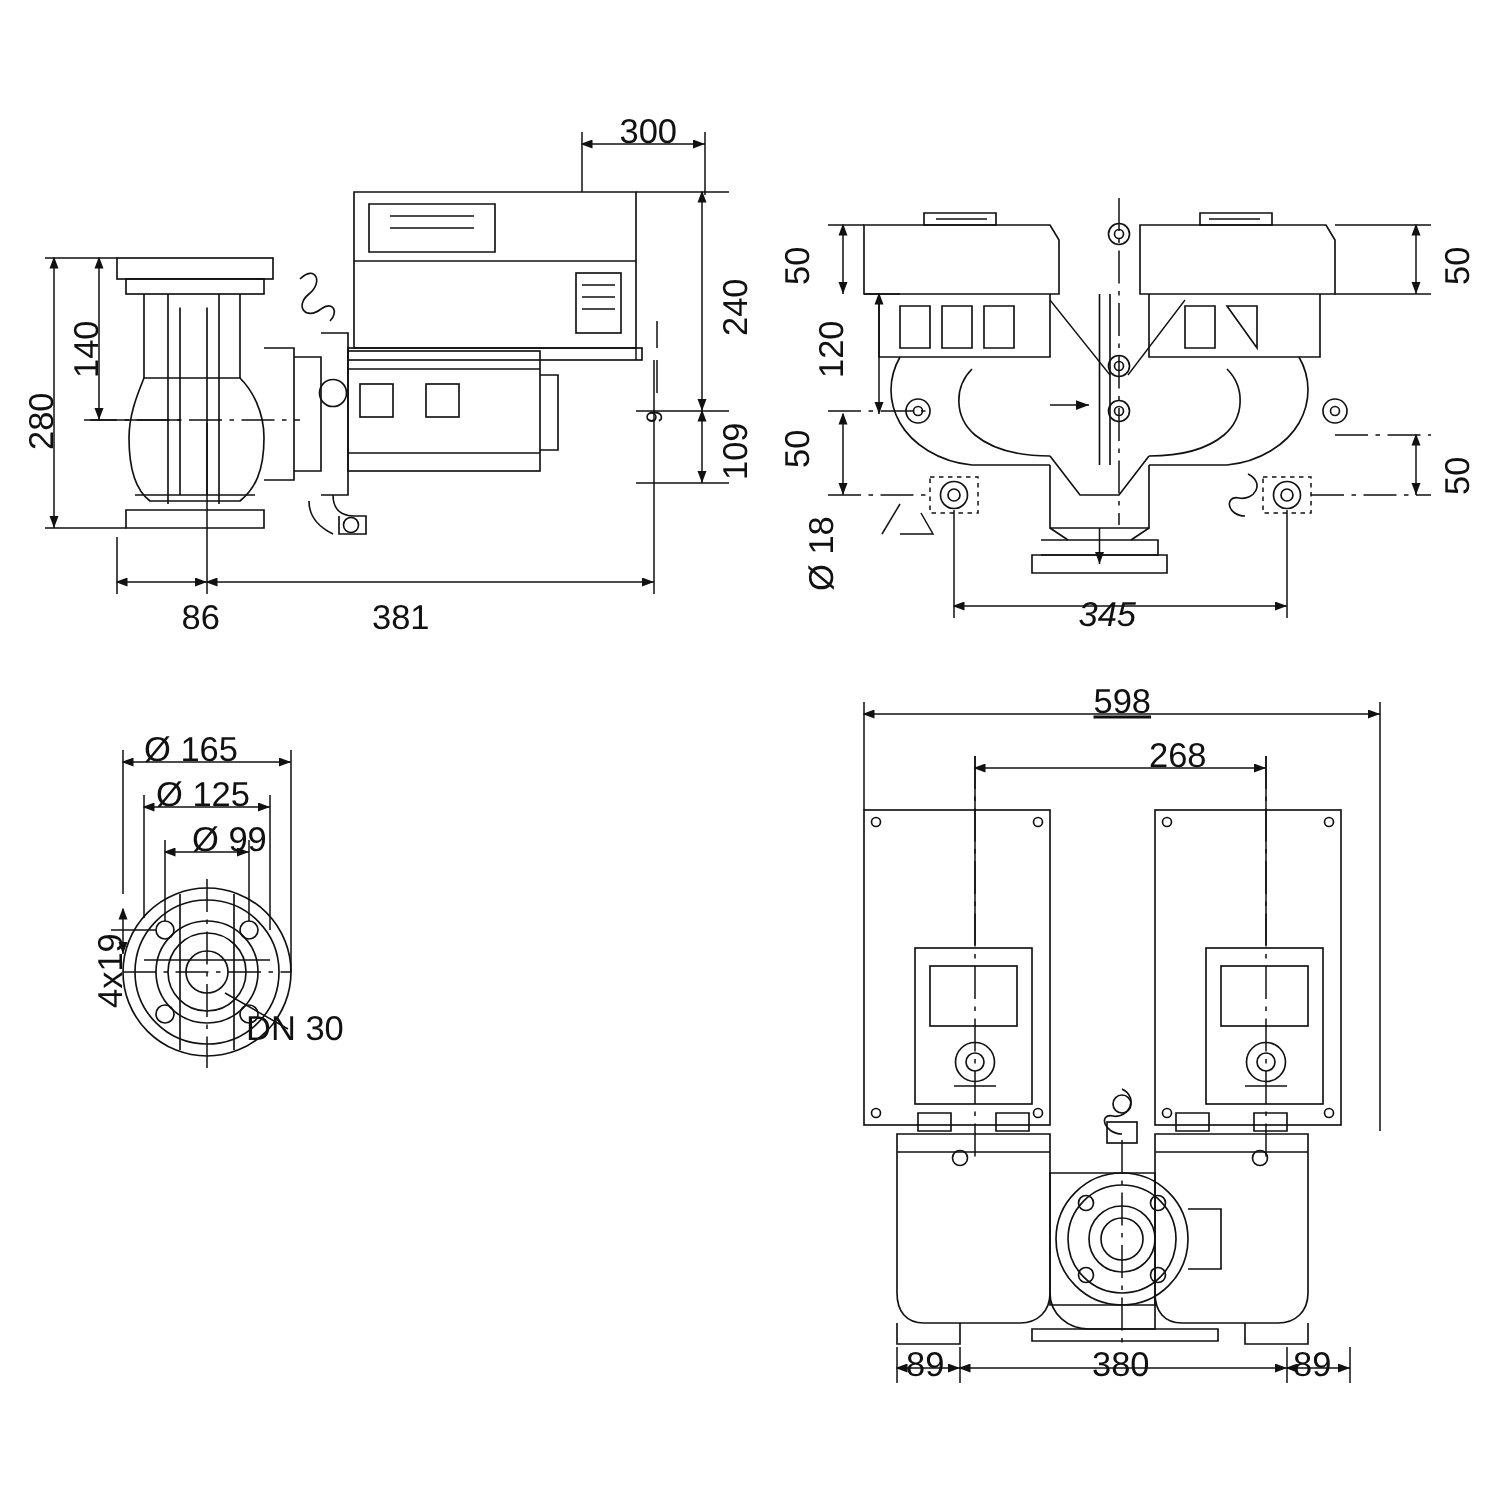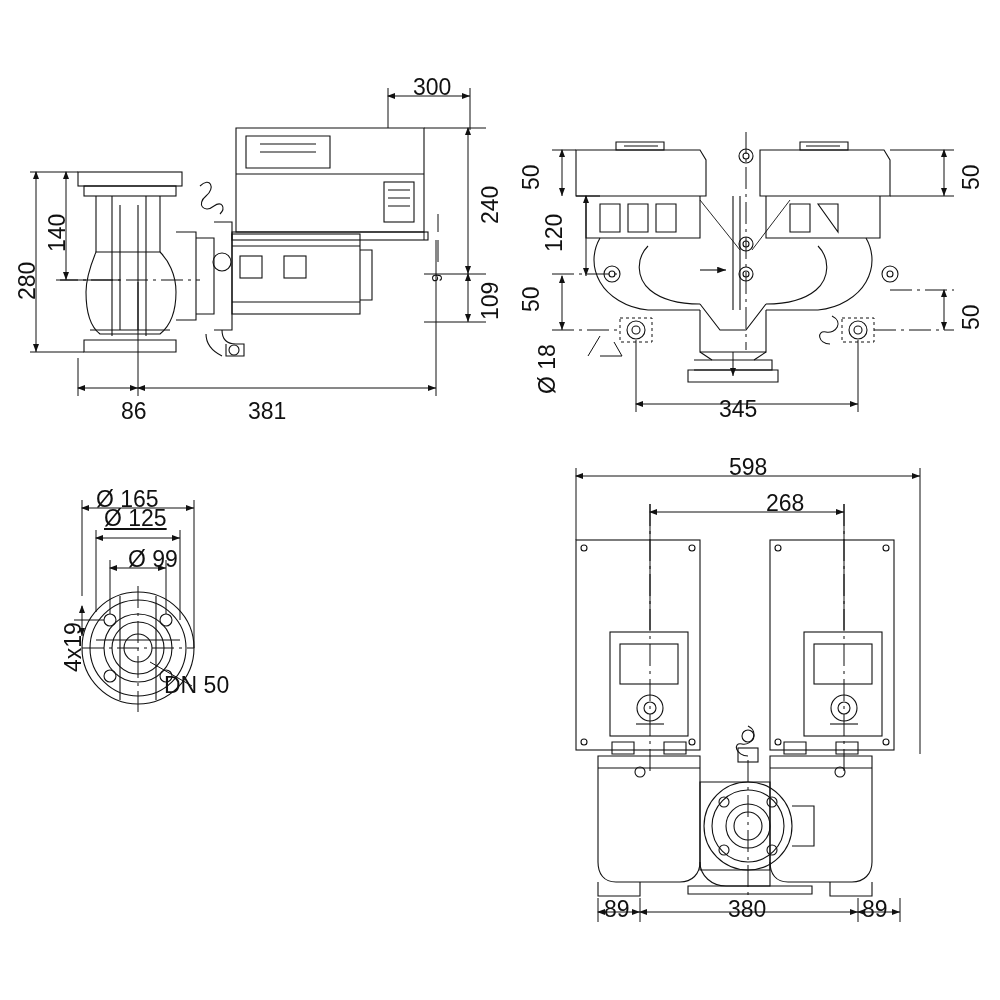--- a/index.html
+++ b/index.html
@@ -317,29 +317,29 @@
 </div>
 <div class="lbl" style="left:958px;top:190px;">
   <span class="rot90" style="display:inline-block;">50</span>
 </div>
 <div class="lbl" style="left:958px;top:330px;">
   <span class="rot90" style="display:inline-block;">50</span>
 </div>
 <div class="lbl" style="left:534px;top:394px;">
   <span class="rot90" style="display:inline-block;">Ø 18</span>
 </div>
-<div class="lbl" style="left:719px;top:396px;">345</div>
+<div class="lbl" style="left:719px;top:396px;font-style:italic;">345</div>
 
 <div class="lbl" style="left:96px;top:486px;">Ø 165</div>
-<div class="lbl" style="left:104px;top:505px;text-decoration:underline;">Ø 125</div>
+<div class="lbl" style="left:104px;top:516px;">Ø 125</div>
 <div class="lbl" style="left:128px;top:546px;">Ø 99</div>
 <div class="lbl" style="left:60px;top:672px;">
   <span class="rot90" style="display:inline-block;">4x19</span>
 </div>
-<div class="lbl" style="left:164px;top:672px;">DN 50</div>
-
-<div class="lbl" style="left:729px;top:454px;">598</div>
+<div class="lbl" style="left:164px;top:672px;">DN 30</div>
+
+<div class="lbl" style="left:729px;top:454px;text-decoration:underline;">598</div>
 <div class="lbl" style="left:766px;top:490px;">268</div>
 <div class="lbl" style="left:604px;top:896px;">89</div>
 <div class="lbl" style="left:728px;top:896px;">380</div>
 <div class="lbl" style="left:862px;top:896px;">89</div>
 
 </div>
 
 </body></html>

